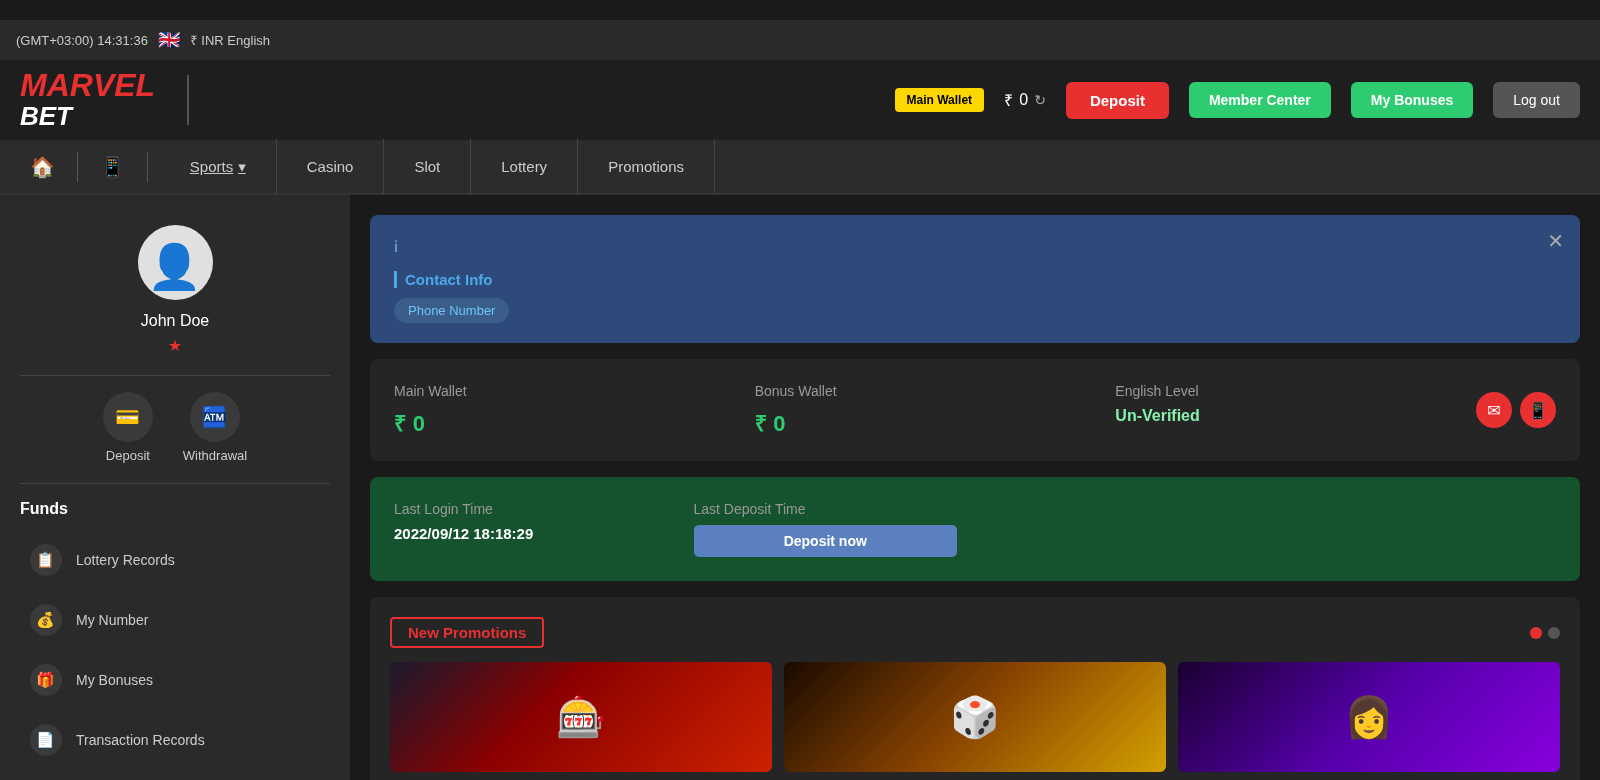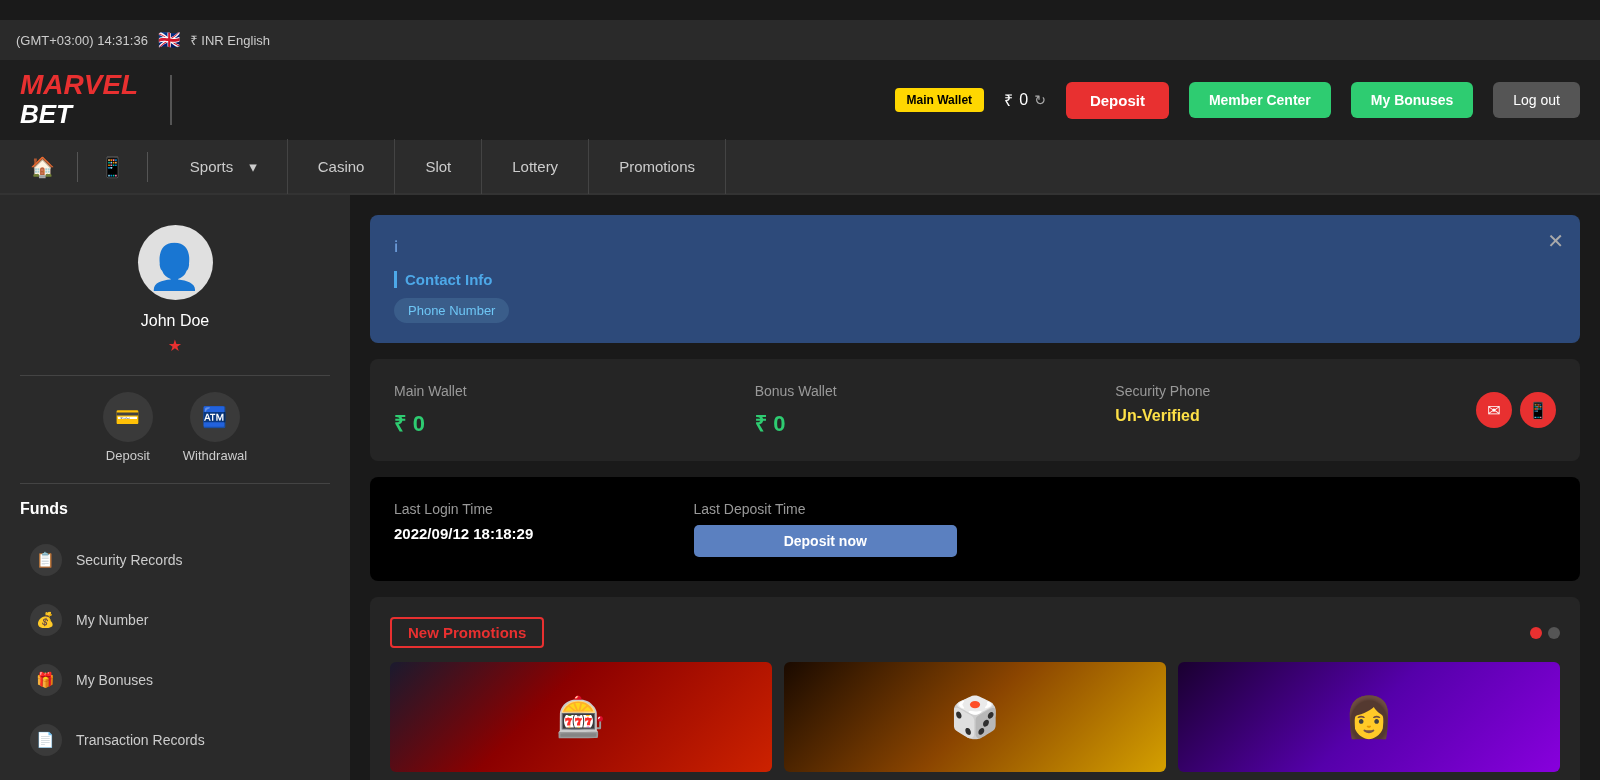--- a/index.html
+++ b/index.html
@@ -21,21 +21,21 @@
 
     
     .header {
       background: #1e1e1e;
       height: 80px;
       display: flex;
       align-items: center;
       padding: 0 20px;
       gap: 20px;
     }
-    .logo-marvel { color: #e83030; font-size: 28px; font-weight: 900; font-style: italic; line-height: 1; }
+    .logo-marvel { color: #e83030; font-size: 32px; font-weight: 900; font-style: italic; line-height: 1; }
     .logo-bet { color: #fff; font-size: 26px; font-weight: 900; font-style: italic; }
     .logo-divider { width: 2px; height: 50px; background: #555; margin: 0 12px; }
     .header-spacer { flex: 1; }
     .wallet-badge {
       background: #ffd700;
       color: #000;
       font-weight: bold;
       font-size: 12px;
       padding: 5px 12px;
       border-radius: 4px;
@@ -103,21 +103,21 @@
     .nav-item {
       color: #ccc;
       font-size: 15px;
       padding: 0 30px;
       cursor: pointer;
       height: 55px;
       display: flex;
       align-items: center;
       border-right: 1px solid #444;
     }
-    .nav-item.sports { display: flex; align-items: center; gap: 16px; }
+    .nav-item.sports { display: flex; align-items: center; gap: 5px; text-decoration: underline; }
 
     
     .main-content {
       display: flex;
       gap: 0;
       min-height: 680px;
     }
 
     
     .sidebar {
@@ -261,21 +261,21 @@
       grid-template-columns: 1fr 1fr 1fr auto;
       background: #252525;
       border-radius: 8px;
       padding: 24px;
       margin-bottom: 16px;
       gap: 20px;
     }
     .wallet-item { display: flex; flex-direction: column; gap: 8px; }
     .wallet-item-label { color: #999; font-size: 14px; }
     .wallet-item-value { color: #2ecc71; font-size: 22px; font-weight: bold; }
-    .wallet-item-value.unverified { color: #fde047; font-size: 16px; }
+    .wallet-item-value.unverified { color: #86efac; font-size: 16px; }
     .security-icons {
       display: flex;
       gap: 8px;
       align-items: center;
     }
     .sec-icon {
       width: 36px;
       height: 36px;
       border-radius: 50%;
       display: flex;
@@ -284,21 +284,21 @@
       font-size: 16px;
       cursor: pointer;
     }
     .sec-icon.email { background: #e83030; color: #fff; }
     .sec-icon.phone { background: #e83030; color: #fff; }
 
     
     .login-grid {
       display: grid;
       grid-template-columns: 1fr 1fr 1fr 1fr;
-      background: #000000;
+      background: #14532d;
       border-radius: 8px;
       padding: 24px;
       margin-bottom: 16px;
       gap: 36px;
     }
     .login-item { display: flex; flex-direction: column; gap: 8px; }
     .login-item-label { color: #999; font-size: 14px; }
     .login-item-value { color: #fff; font-size: 15px; font-weight: bold; }
     .login-item-value.no-data { color: #fff; }
     .btn-deposit-now {
@@ -423,21 +423,21 @@
         <div class="action-btn-icon">🏧</div>
         <span class="action-btn-label">Withdrawal</span>
       </div>
     </div>
 
     <div class="sidebar-divider"></div>
     <div class="funds-label">Funds</div>
 
     <div class="sidebar-menu-item">
       <div class="sidebar-menu-icon">📋</div>
-      <span>Security Records</span>
+      <span>Lottery Records</span>
     </div>
     <div class="sidebar-menu-item">
       <div class="sidebar-menu-icon">💰</div>
       <span>My Number</span>
     </div>
     <div class="sidebar-menu-item">
       <div class="sidebar-menu-icon">🎁</div>
       <span>My Bonuses</span>
     </div>
     <div class="sidebar-menu-item">
@@ -460,21 +460,21 @@
     <div class="wallet-grid">
       <div class="wallet-item">
         <span class="wallet-item-label">Main Wallet</span>
         <span class="wallet-item-value">₹ 0</span>
       </div>
       <div class="wallet-item">
         <span class="wallet-item-label">Bonus Wallet</span>
         <span class="wallet-item-value">₹ 0</span>
       </div>
       <div class="wallet-item">
-        <span class="wallet-item-label">Security Phone</span>
+        <span class="wallet-item-label">English Level</span>
         <span class="wallet-item-value unverified">Un-Verified</span>
       </div>
       <div class="security-icons">
         <div class="sec-icon email">✉</div>
         <div class="sec-icon phone">📱</div>
       </div>
     </div>
 
     <div class="login-grid">
       <div class="login-item">

